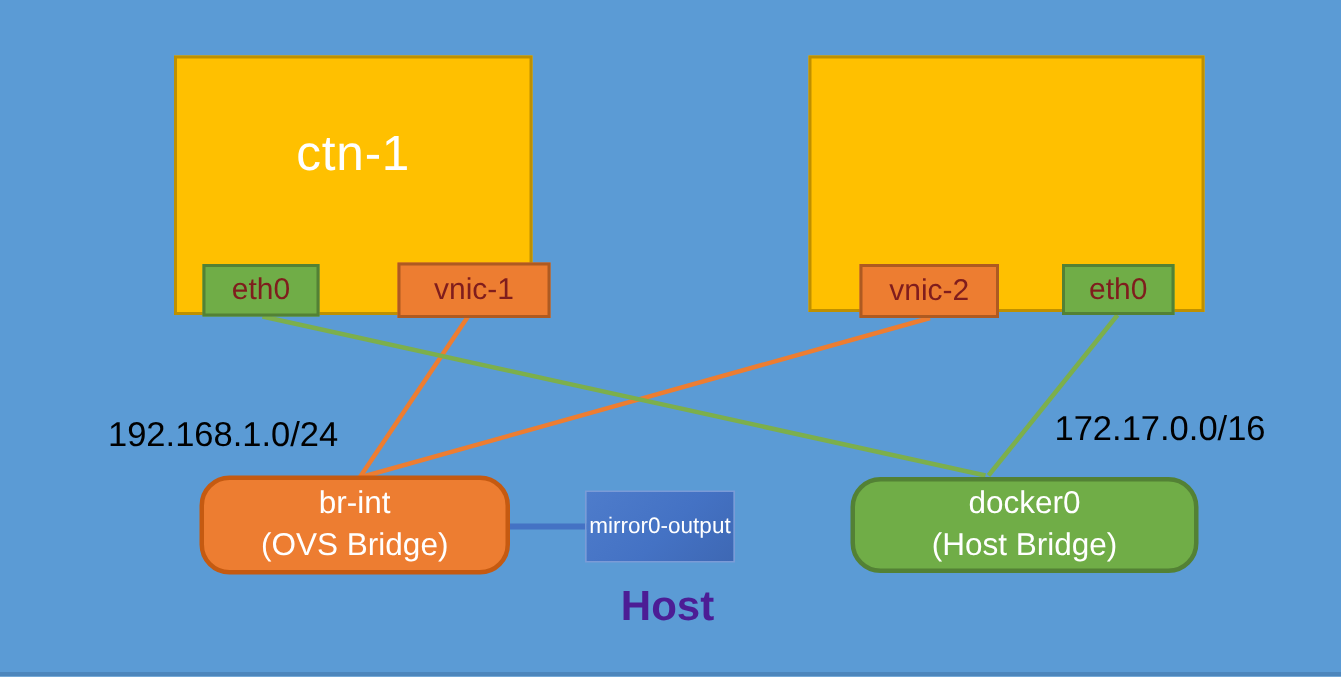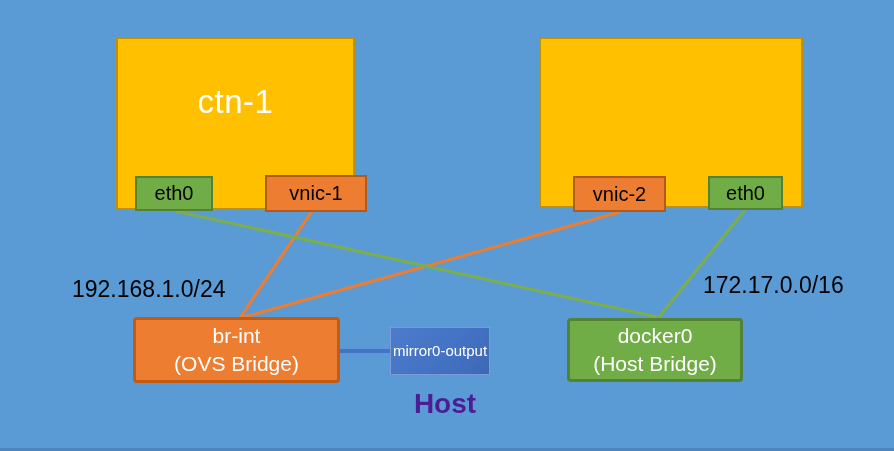--- a/index.html
+++ b/index.html
@@ -20,28 +20,28 @@
     background:#FFC000;border:2px solid #BF9000;
   }
   .ctn-title{
     position:absolute;left:0;width:100%;text-align:center;
     color:#FFFFFF;font-size:33px;letter-spacing:.5px;
   }
   
   .iface{
     position:absolute;box-sizing:border-box;z-index:3;
     display:flex;align-items:center;justify-content:center;
-    color:#000000;font-size:20px;
+    color:#7f1d1d;font-size:20px;
   }
   .if-linux{background:#70AD47;border:2px solid #538135;}
   .if-ovs{background:#ED7D31;border:2px solid #AE5A21;}
 
   
   .bridge{
-    border-radius:4px;display:flex;flex-direction:column;
+    border-radius:20px;display:flex;flex-direction:column;
     align-items:center;justify-content:center;
     color:#FFFFFF;font-size:21px;line-height:1.32;text-align:center;
   }
   .bridge-ovs{background:#ED7D31;border:3px solid #C55A11;}
   .bridge-linux{background:#70AD47;border:3px solid #538135;}
 
   
   .mirror{
     background:linear-gradient(135deg,#4E7CCB 0%,#4472C4 55%,#3E68B4 100%);
     border:1px solid #7B9BD7;
@@ -97,21 +97,21 @@
   <div class="node bridge bridge-ovs" style="left:133px;top:317px;width:207px;height:66px;">
     <div>br-int</div>
     <div>(OVS Bridge)</div>
   </div>
 
   <div class="node mirror" style="left:390px;top:327px;width:100px;height:48px;">
     <div>mirror0-</div>
     <div>output</div>
   </div>
 
-  <div class="node bridge bridge-linux" style="left:567px;top:318px;width:176px;height:64px;">
+  <div class="node bridge bridge-linux" style="left:567px;top:318px;width:232px;height:64px;">
     <div>docker0</div>
     <div>(Host Bridge)</div>
   </div>
 
   <div class="host-label" style="left:395px;top:388px;width:100px;">Host</div>
 
   <div class="bottom-shade"></div>
 </div>
 
 </body></html>

